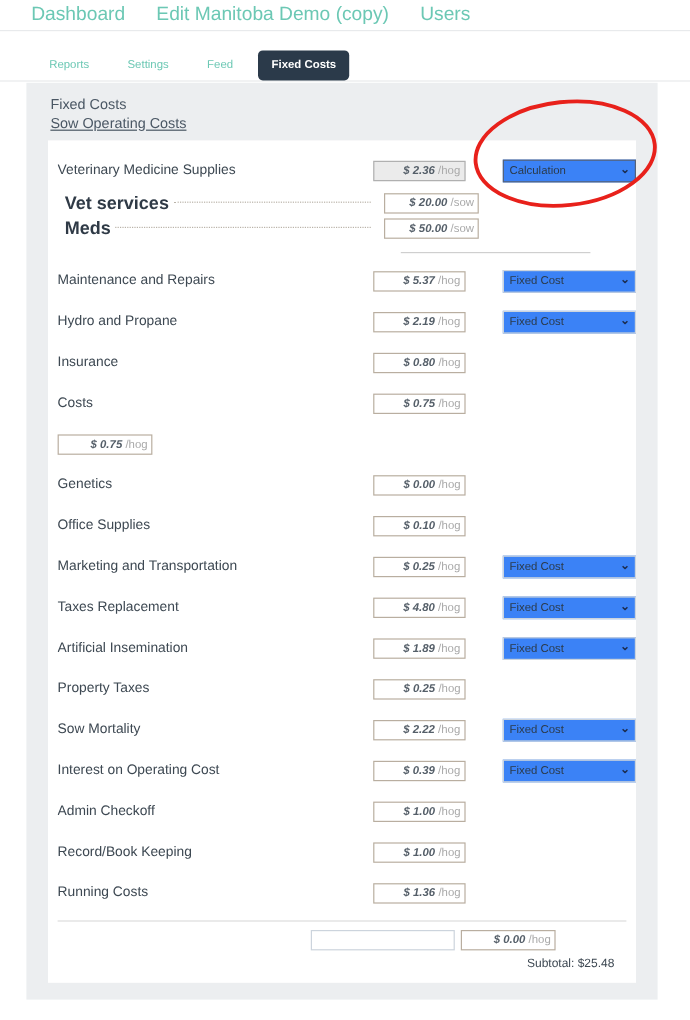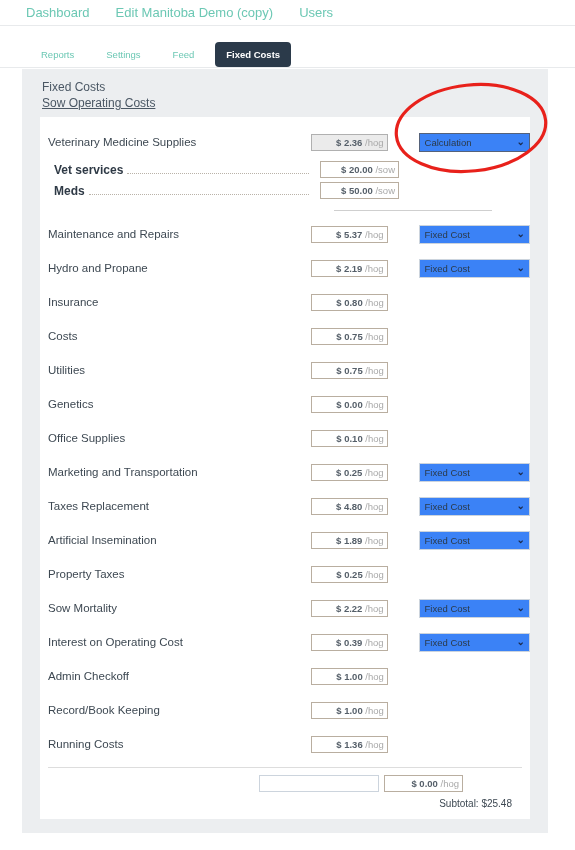--- a/index.html
+++ b/index.html
@@ -21,21 +21,21 @@
   .topnav {
     height: 26px;
     border-bottom: 1px solid #e8eaec;
     display: flex;
     align-items: center;
     padding-left: 26px;
     box-sizing: border-box;
   }
   .topnav a {
     color: #6cc8b4;
-    font-size: 13px;
+    font-size: 16px;
     text-decoration: none;
     margin-right: 26px;
     white-space: nowrap;
     text-align: right;
   }
 
   
   .subnav {
     height: 42px;
     border-bottom: 1px solid #e8eaec;
@@ -117,21 +117,21 @@
     padding-right: 3px;
     line-height: 15px;
     color: #5a5a5a;
     white-space: nowrap;
   }
   .inp.disabled {
     background: #ebebeb;
     border-color: #b0b0b0;
   }
   .inp .unit { color: #a9a9a9; }
-  .inp .amt { color: #555f69; font-weight: bold; }
+  .inp .amt { color: #555f69; font-weight: bold; font-style: italic; }
 
   .sel {
     width: 115px;
     height: 19px;
     margin-left: 31px;
     border: 1px solid #ccd4dd;
     background: #3b82f6;
     box-sizing: border-box;
     font-size: 9.5px;
     color: #2b3a4a;
@@ -157,26 +157,26 @@
   .subrow {
     display: flex;
     align-items: center;
     height: 21px;
     padding-left: 8px;
   }
   .subrow .sublabel {
     width: 272px;
     padding-right: 11px;
     padding-left: 6px;
-    font-size: 12px;
+    font-size: 15px;
     font-weight: bold;
     color: #2f3a46;
     box-sizing: border-box;
     display: flex;
-    align-items: flex-end;
+    align-items: center;
     white-space: nowrap;
   }
   .subrow .sublabel .txt { flex: 0 0 auto; }
   .subrow .sublabel .dots {
     flex: 1 1 auto;
     border-bottom: 1px dotted #b9b2a8;
     margin-left: 4px;
     margin-bottom: 3px;
     height: 1px;
   }
@@ -293,21 +293,20 @@
           <div class="label">Insurance</div>
           <div class="inp"><span class="amt">$ 0.80</span> <span class="unit">/hog</span></div>
           <div class="sel-spacer"></div>
         </div>
         <div class="row">
           <div class="label">Costs</div>
           <div class="inp"><span class="amt">$ 0.75</span> <span class="unit">/hog</span></div>
           <div class="sel-spacer"></div>
         </div>
         <div class="row">
-          <div class="label">Utilities</div>
           <div class="inp"><span class="amt">$ 0.75</span> <span class="unit">/hog</span></div>
           <div class="sel-spacer"></div>
         </div>
         <div class="row">
           <div class="label">Genetics</div>
           <div class="inp"><span class="amt">$ 0.00</span> <span class="unit">/hog</span></div>
           <div class="sel-spacer"></div>
         </div>
         <div class="row">
           <div class="label">Office Supplies</div>

